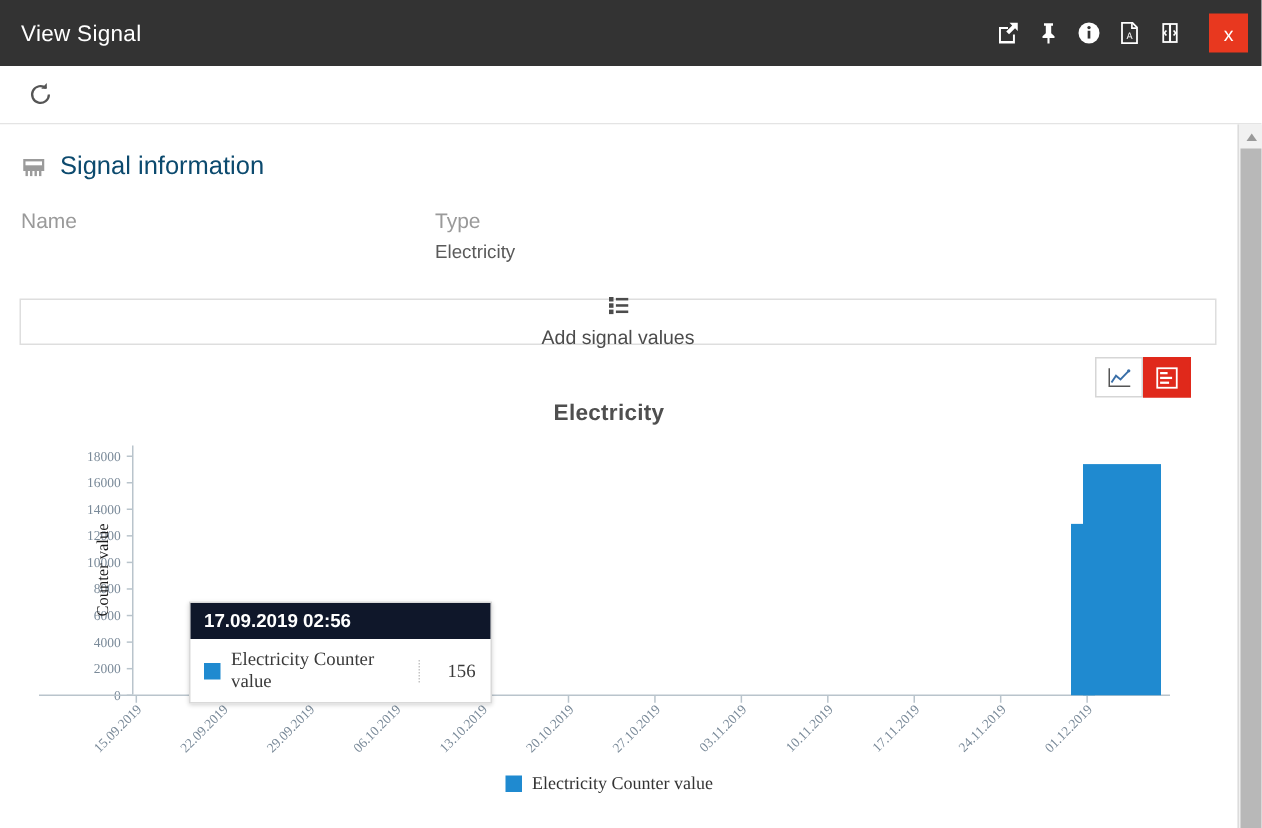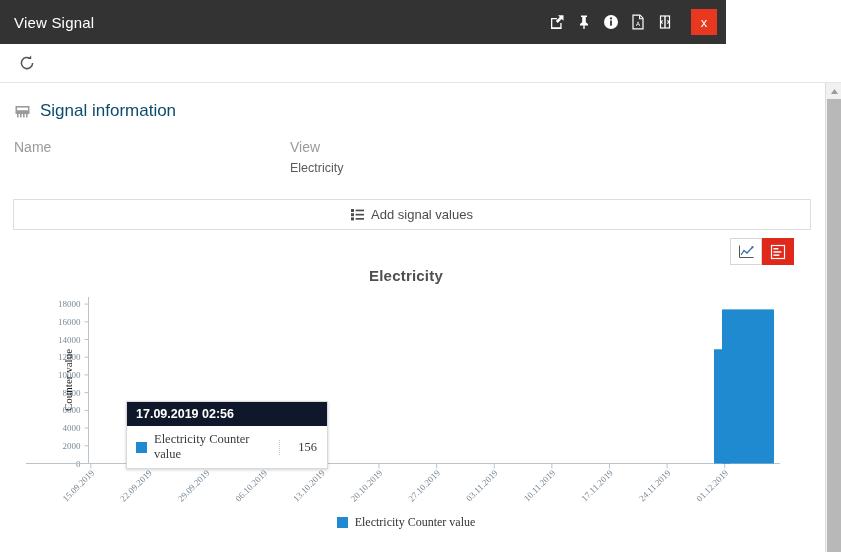--- a/index.html
+++ b/index.html
@@ -12,21 +12,21 @@
     height: 552px;
     overflow: hidden;
     font-family: "Liberation Sans", sans-serif;
     color: #444;
   }
 
   
   .titlebar {
     position: absolute;
     left: 0; top: 0;
-    width: 726px; height: 44px;
+    width: 841px; height: 44px;
     background: #333333;
     display: flex;
     align-items: center;
   }
   .titlebar-title {
     color: #ffffff;
     font-size: 15px;
     margin-left: 14px;
     letter-spacing: .2px;
     flex: 1;
@@ -126,20 +126,21 @@
     height: 31px;
     border: 1px solid #dedede;
     background: #fff;
     display: flex;
     align-items: center;
     justify-content: center;
     gap: 7px;
     font-size: 13px;
     color: #4c4c4c;
     box-sizing: border-box;
+    flex-direction: column;
   }
   .add-values-btn .bars-icon { color:#4c4c4c; display:flex; }
 
   
   .chart-toggle {
     position: absolute;
     right: 31px; top: 155px;
     display: flex;
   }
   .toggle-btn {
@@ -347,21 +348,21 @@
       </svg>
     </span>
     <span class="section-title">Signal information</span>
   </div>
 
   <div class="fields">
     <div class="field-name">
       <div class="field-label">Name</div>
     </div>
     <div class="field-type">
-      <div class="field-label">View</div>
+      <div class="field-label">Type</div>
       <div class="field-value">Electricity</div>
     </div>
   </div>
 
   <div class="add-values-btn">
     <span class="bars-icon">
       <svg width="13" height="13" viewBox="0 0 13 13">
         <rect x="0" y="1" width="3" height="3" fill="#4c4c4c"></rect>
         <rect x="4.6" y="1.6" width="8.4" height="1.7" fill="#4c4c4c"></rect>
         <rect x="0" y="5.2" width="3" height="3" fill="#4c4c4c"></rect>

